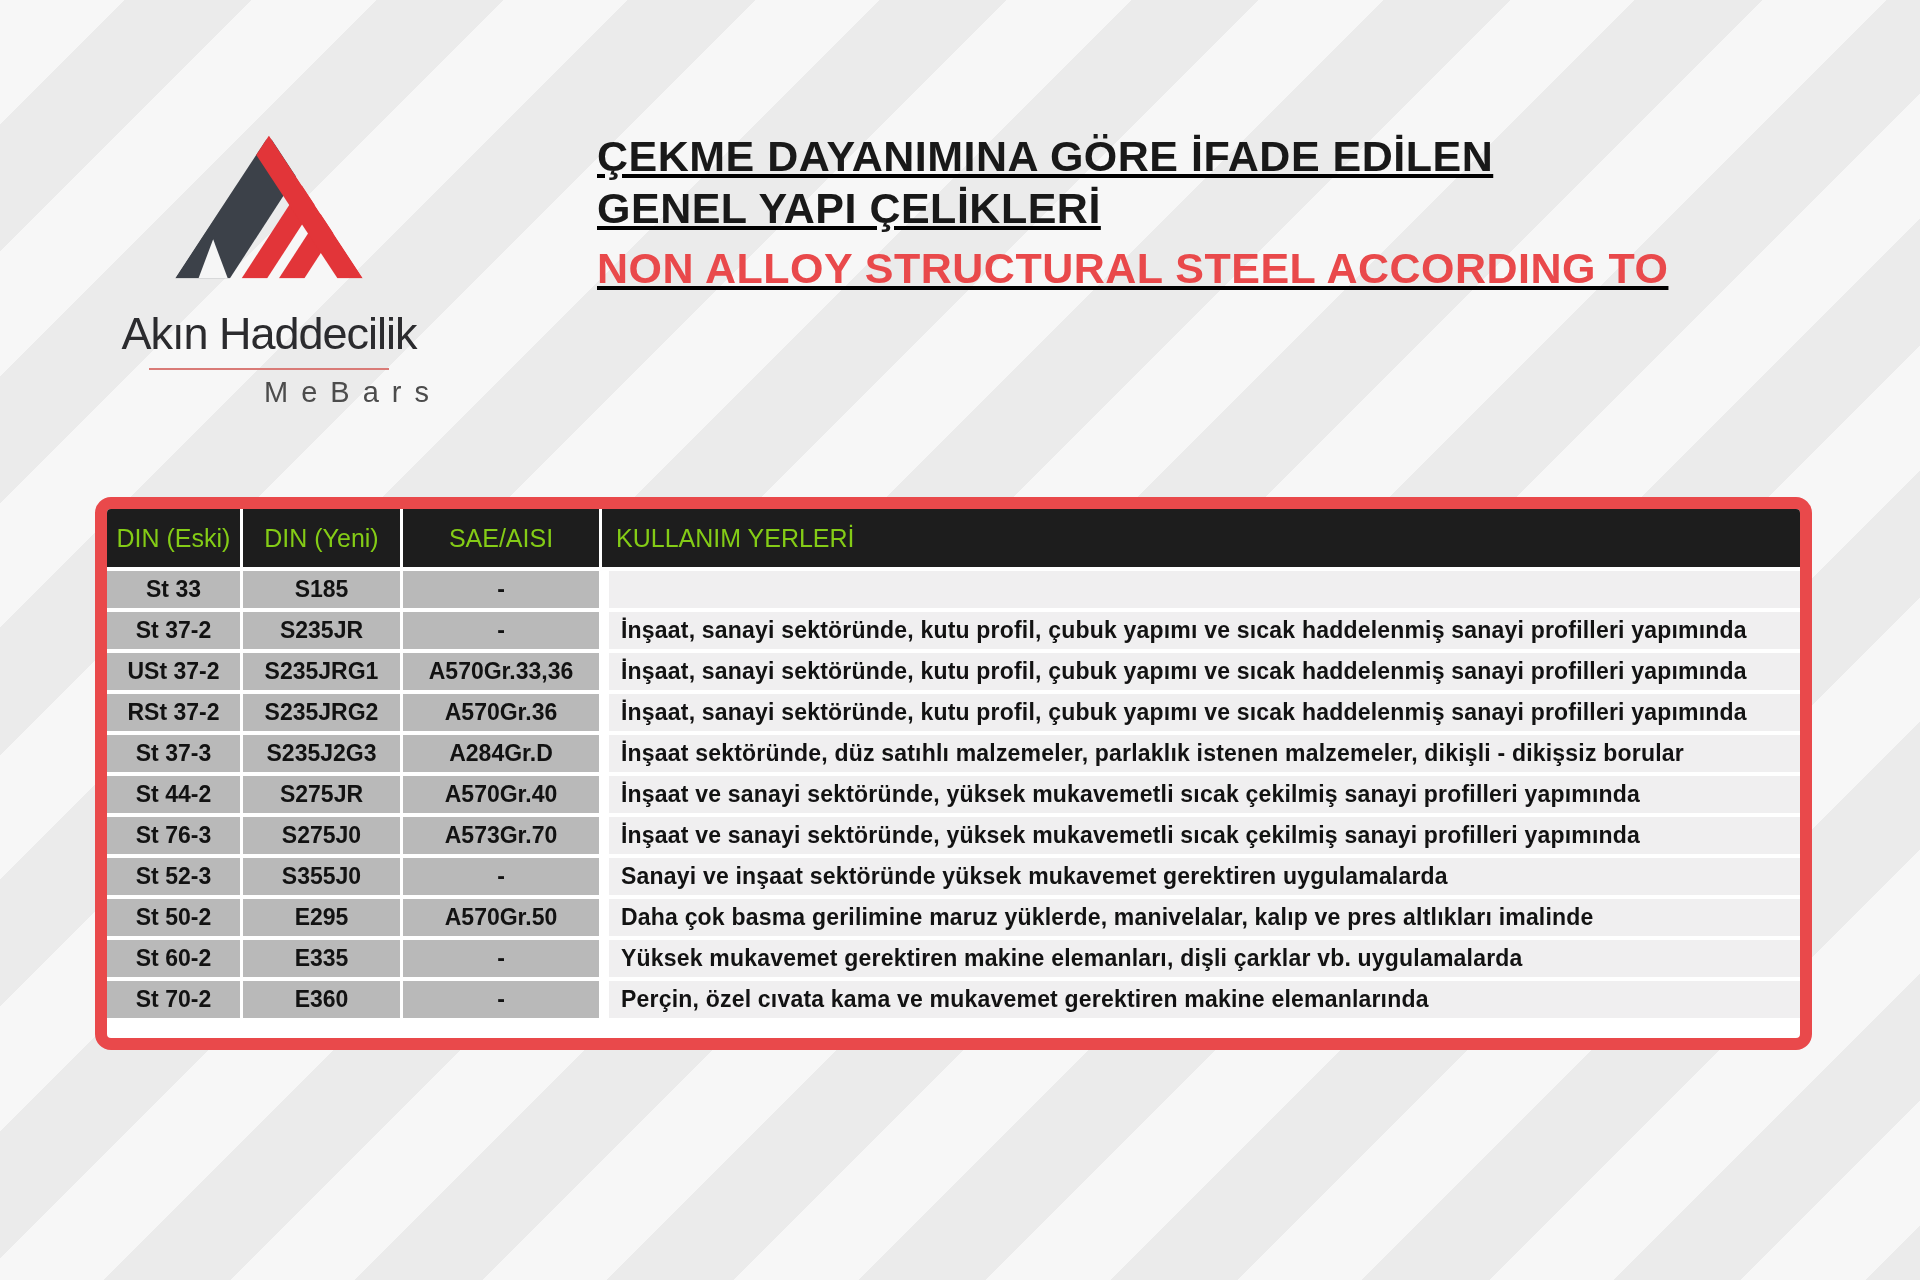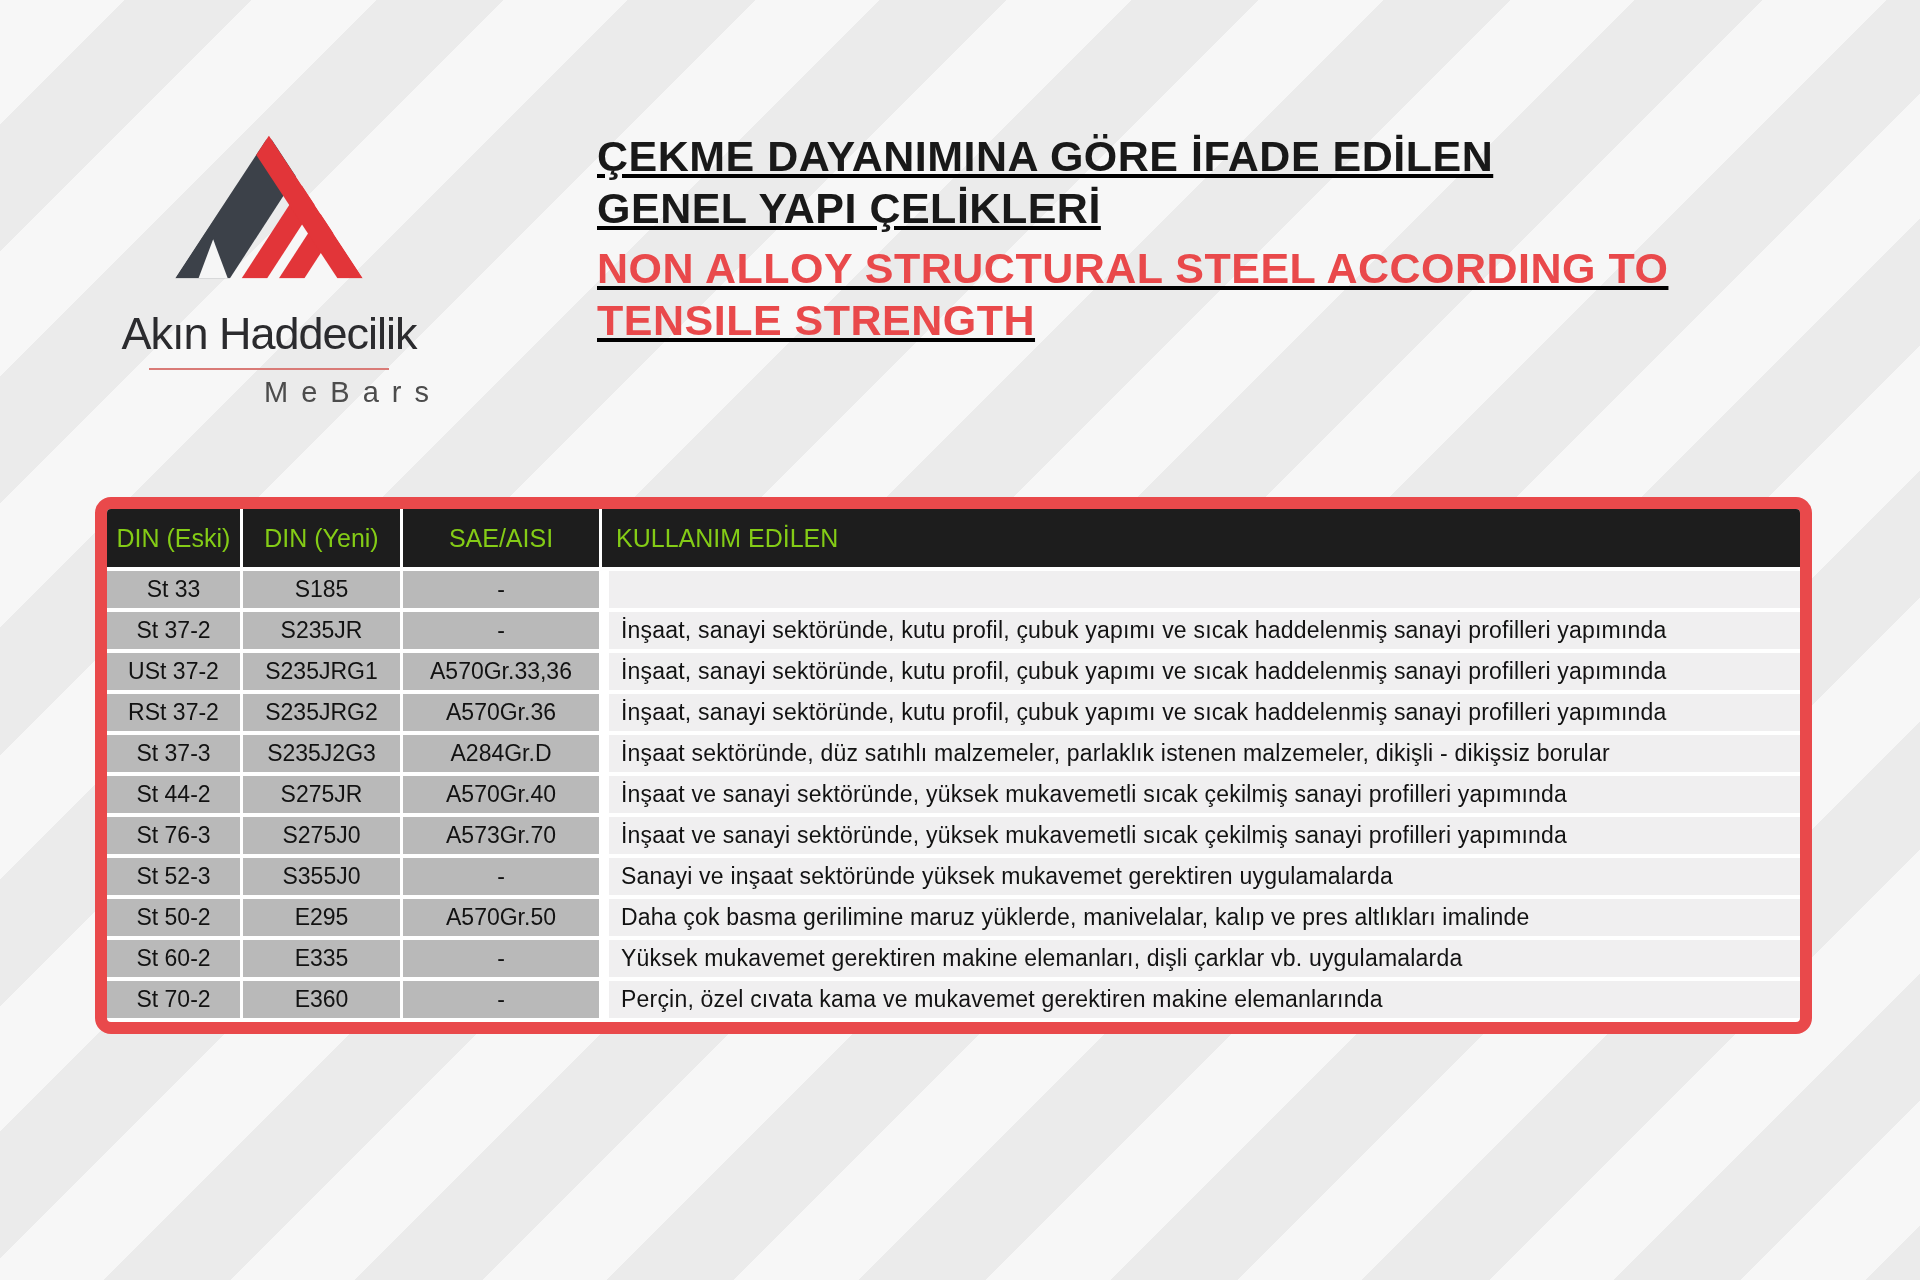--- a/index.html
+++ b/index.html
@@ -55,21 +55,21 @@
     display:grid;
     grid-template-columns:133px 157px 196px 1fr;
     column-gap:3px;
   }
   .thead{height:58px;}
   .th{
     background:var(--header-bg);color:#84cc16;font-size:25px;font-weight:400;
     display:flex;align-items:center;justify-content:center;white-space:nowrap;
   }
   .th.c4{justify-content:flex-start;padding-left:14px;}
-  .tbody{padding-bottom:4px;}
+  .tbody{padding-bottom:20px;font-weight:bold;}
   .tr{height:37px;margin-top:4px;}
   .td{
     background:var(--cell-gray);color:#121212;font-size:23px;
     display:flex;align-items:center;justify-content:center;
     white-space:nowrap;overflow:hidden;
   }
   .td.c4{
     background:var(--cell-light);justify-content:flex-start;
     padding:0 12px;letter-spacing:0.2px;margin-left:7px;
   }
@@ -98,29 +98,28 @@
   </svg>
   <div class="company-name">Akın Haddecilik</div>
   <div class="brand-divider"></div>
   <div class="brand-name">MeBars</div>
 </div>
 
 <div class="title-block">
   <div class="title-line">ÇEKME DAYANIMINA GÖRE İFADE EDİLEN</div>
   <div class="title-line">GENEL YAPI ÇELİKLERİ</div>
   <div class="title-line red first-red">NON ALLOY STRUCTURAL STEEL ACCORDING TO</div>
-  <div class="title-line red">TENSILE STRENGTH</div>
 </div>
 
 <div class="steel-table">
   <div class="thead">
     <div class="th c1">DIN (Eski)</div>
     <div class="th c2">DIN (Yeni)</div>
     <div class="th c3">SAE/AISI</div>
-    <div class="th c4">KULLANIM EDİLEN</div>
+    <div class="th c4">KULLANIM YERLERİ</div>
   </div>
   <div class="tbody">
   <div class="tr">
     <div class="td c1">St 33</div>
     <div class="td c2">S185</div>
     <div class="td c3">-</div>
     <div class="td c4"></div>
   </div>
 
   <div class="tr">

